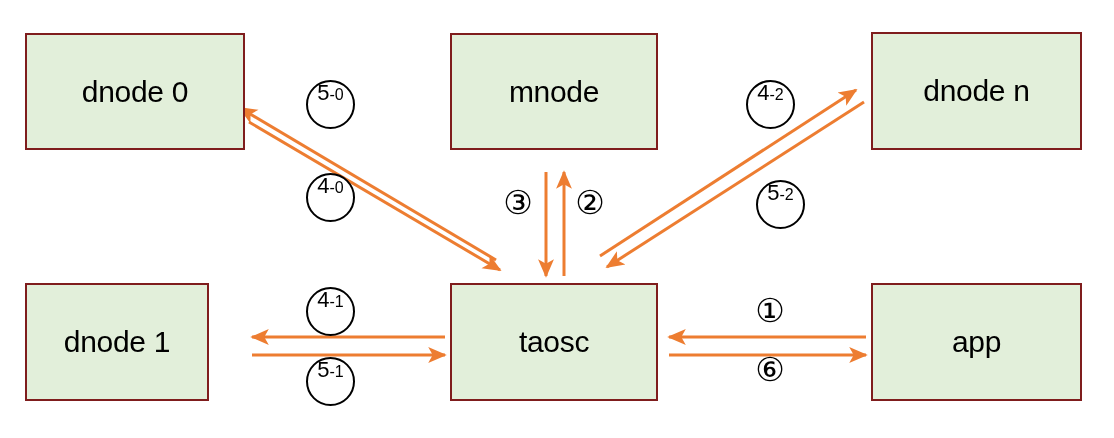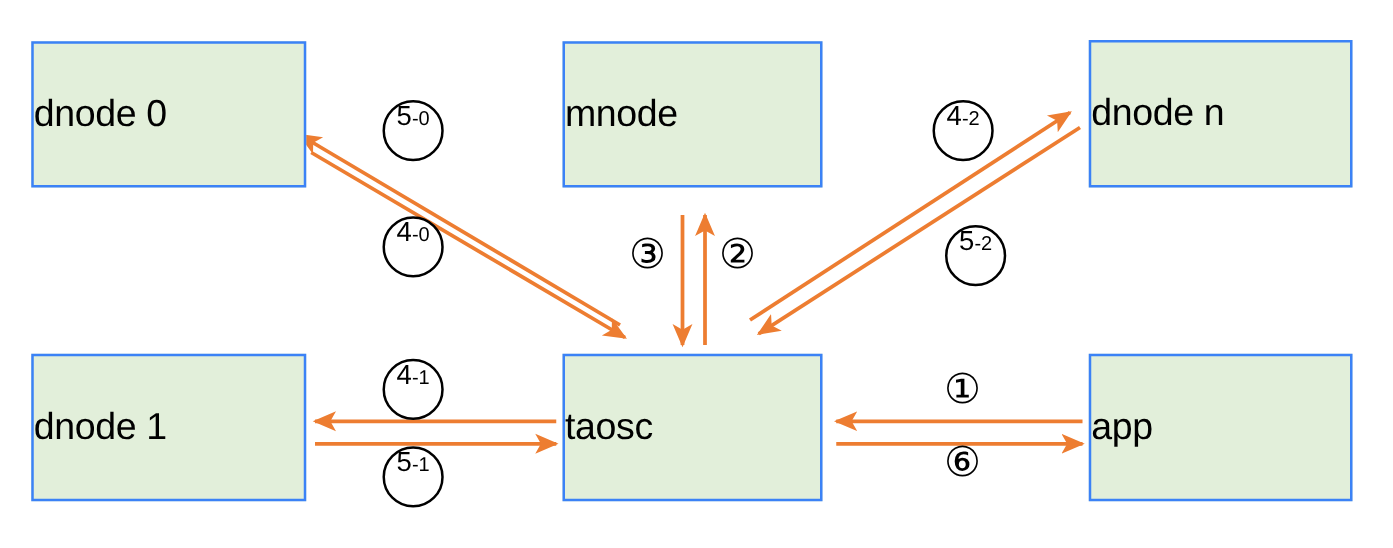--- a/index.html
+++ b/index.html
@@ -14,23 +14,24 @@
     position: relative;
     width: 1114px;
     height: 438px;
     background: #ffffff;
     overflow: hidden;
   }
   .node-box {
     position: absolute;
     box-sizing: border-box;
     background: #E2EFDA;
-    border: 2px solid #3b82f6;
+    border: 2px solid #7f1d1d;
     display: flex;
     align-items: center;
+    justify-content: center;
     color: #000000;
     font-size: 30px;
     font-family: "Liberation Sans", sans-serif;
     letter-spacing: -0.3px;
   }
   #svg-edges {
     position: absolute;
     left: 0;
     top: 0;
     width: 1114px;
@@ -109,21 +110,21 @@
   </div>
 
   <div class="node-box" style="left:450px; top:33px; width:208px; height:117px;">
     <span>mnode</span>
   </div>
 
   <div class="node-box" style="left:871px; top:32px; width:211px; height:118px;">
     <span>dnode n</span>
   </div>
 
-  <div class="node-box" style="left:25px; top:283px; width:220px; height:118px;">
+  <div class="node-box" style="left:25px; top:283px; width:184px; height:118px;">
     <span>dnode 1</span>
   </div>
 
   <div class="node-box" style="left:871px; top:283px; width:211px; height:118px;">
     <span>app</span>
   </div>
 
   <div class="node-box" style="left:450px; top:283px; width:208px; height:118px;">
     <span>taosc</span>
   </div>

